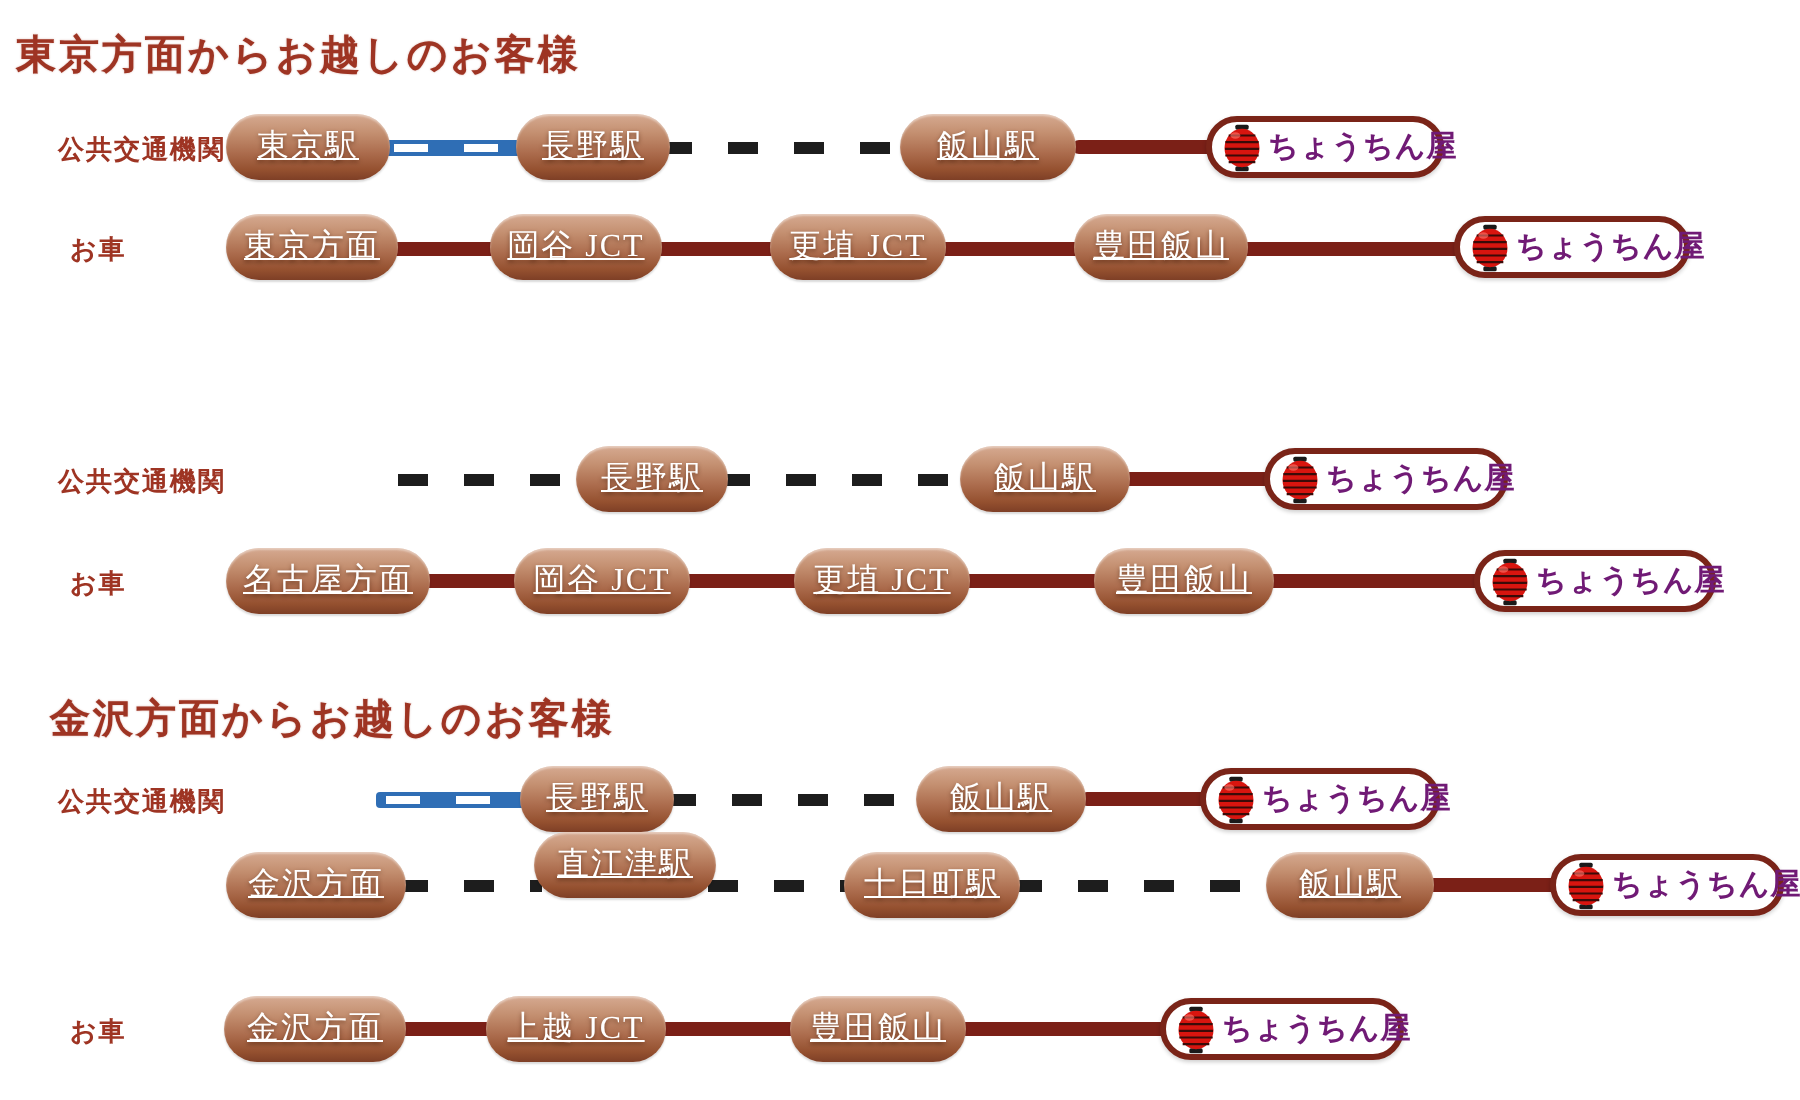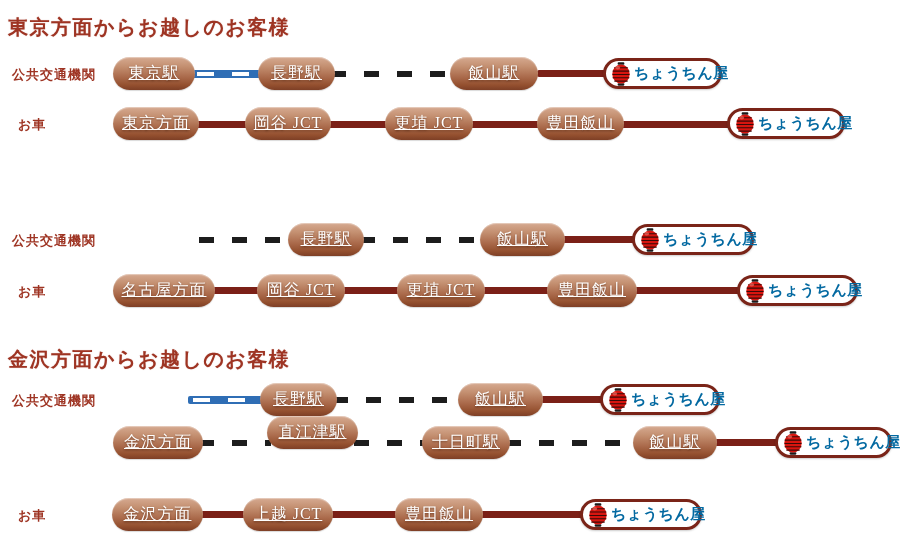--- a/index.html
+++ b/index.html
@@ -9,21 +9,21 @@
   }
   .canvas{position:absolute;left:0;top:0;width:860px;height:550px;}
 
   .section-title{
     position:absolute;color:#9e3423;font-weight:bold;font-size:20px;
     letter-spacing:1.5px;white-space:nowrap;
     text-shadow:0 0 1px rgba(158,52,35,.4);
   }
   .row-label{
     position:absolute;color:#9e3423;font-weight:bold;font-size:13px;
-    letter-spacing:1px;white-space:nowrap;
+    letter-spacing:1px;white-space:nowrap;margin-left:17px;
   }
 
   .station{
     position:absolute;height:33px;border-radius:17px;z-index:2;
     background:linear-gradient(180deg,#d6aa91 0%,#c49071 28%,#ab6b4c 60%,#94502f 85%,#7e3f26 100%);
     box-shadow:inset 0 1px 1px rgba(255,255,255,.4), 0 1px 1px rgba(0,0,0,.15);
     display:flex;align-items:center;justify-content:center;
     color:#ffffff;font-size:16px;letter-spacing:1px;white-space:nowrap;
     text-shadow:0 1px 2px rgba(80,35,15,.65);
     text-decoration:underline;
@@ -42,21 +42,21 @@
   }
 
   .badge{
     position:absolute;height:31px;background:#ffffff;border:3px solid #7a2418;
     border-radius:17px;box-sizing:border-box;z-index:3;
     display:flex;align-items:center;gap:3px;padding:0 8px 0 5px;
     box-shadow:0 1px 2px rgba(0,0,0,.2);
   }
   .badge .label{
     font-family:Liberation Sans, sans-serif;
-    font-weight:bold;font-size:15px;color:#0369a1;letter-spacing:.5px;white-space:nowrap;
+    font-weight:bold;font-size:15px;color:#701a75;letter-spacing:.5px;white-space:nowrap;
   }
   .lantern{flex:0 0 auto;}
 </style>
 </head>
 <body>
 
 <div class="canvas">
 
   <div class="section-title" style="left:8px;top:14px;">東京方面からお越しのお客様</div>
 
@@ -149,21 +149,21 @@
     <svg class="lantern" viewBox="0 0 24 28" width="20" height="24">
       <rect x="8" y="0" width="8" height="3" rx="1" fill="#1a1a1a"></rect>
       <rect x="8" y="25" width="8" height="3" rx="1" fill="#1a1a1a"></rect>
       <ellipse cx="12" cy="14" rx="10.5" ry="11.5" fill="#d8150f"></ellipse>
       <path d="M4 6.5 H20 M2 10.5 H22 M1.8 14.5 H22.2 M2 18.5 H22 M4 22.5 H20" stroke="#3a0b08" stroke-width="1.3" fill="none"></path>
       <ellipse cx="8" cy="6.5" rx="3" ry="2" fill="#ff7a6e" opacity="0.6"></ellipse>
     </svg>
     <span class="label">ちょうちん屋</span>
   </div>
 
-  <div class="section-title" style="left:8px;top:346px;">金沢方面からお越しのお客様</div>
+  <div class="section-title" style="left:25px;top:346px;">金沢方面からお越しのお客様</div>
 
   <div class="row-label" style="left:12px;top:392px;">公共交通機関</div>
   <div class="line shink" style="left:188px;top:396px;width:76px;"></div>
   <div class="line rail" style="left:333px;top:397px;width:129px;"></div>
   <div class="line road" style="left:540px;top:396px;width:70px;"></div>
   <div class="station" style="left:260px;top:383px;width:77px;">
       <span>長野駅</span>
     </div>
   <div class="station" style="left:458px;top:383px;width:85px;">
       <span>飯山駅</span>

